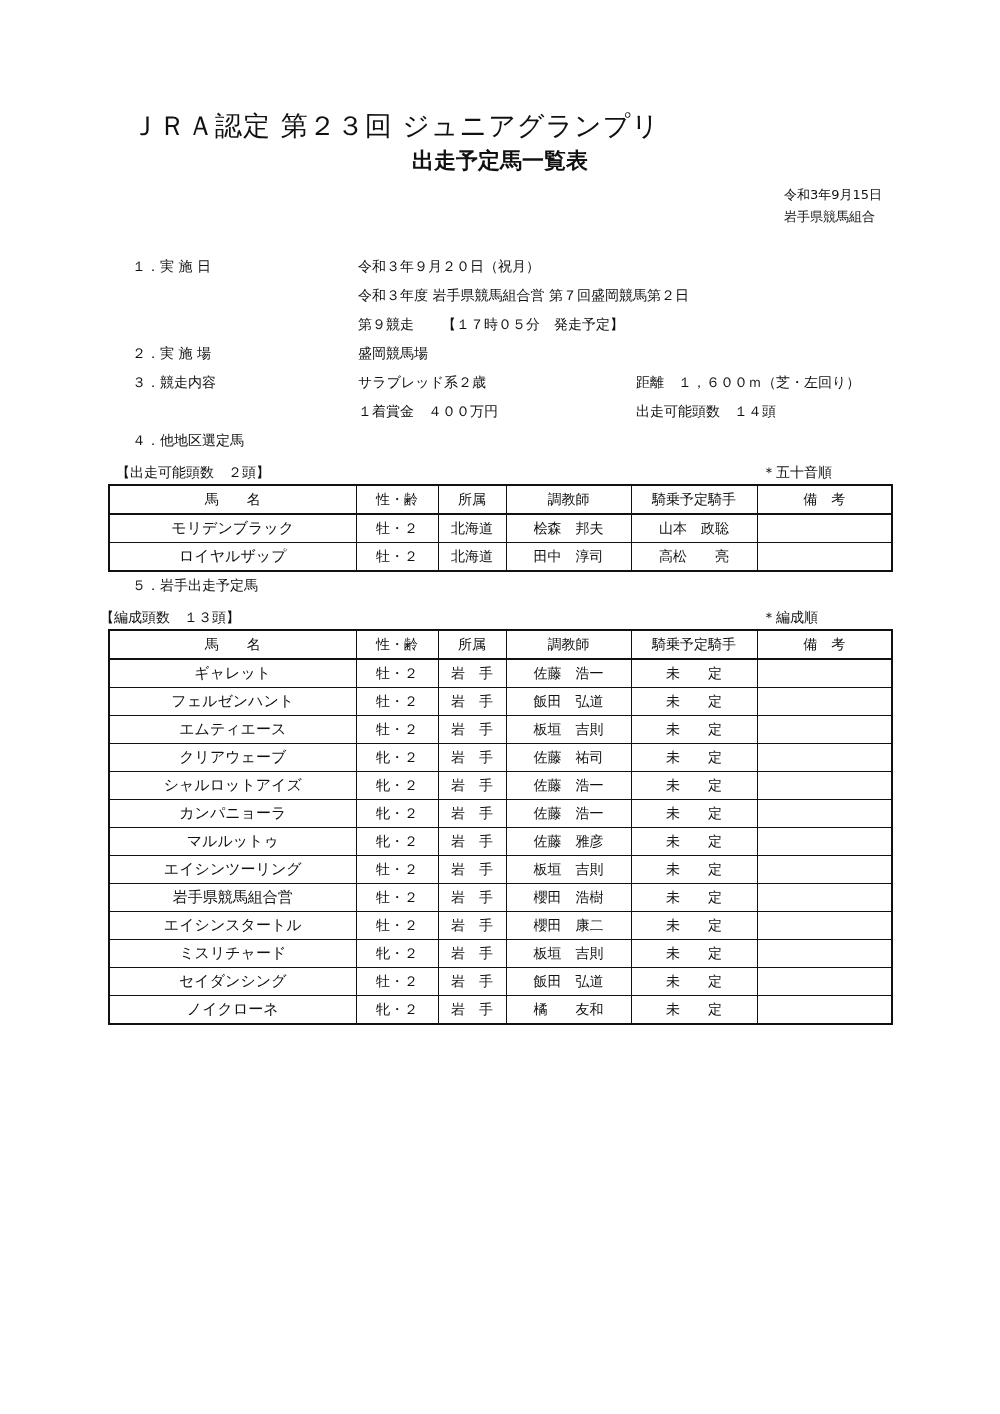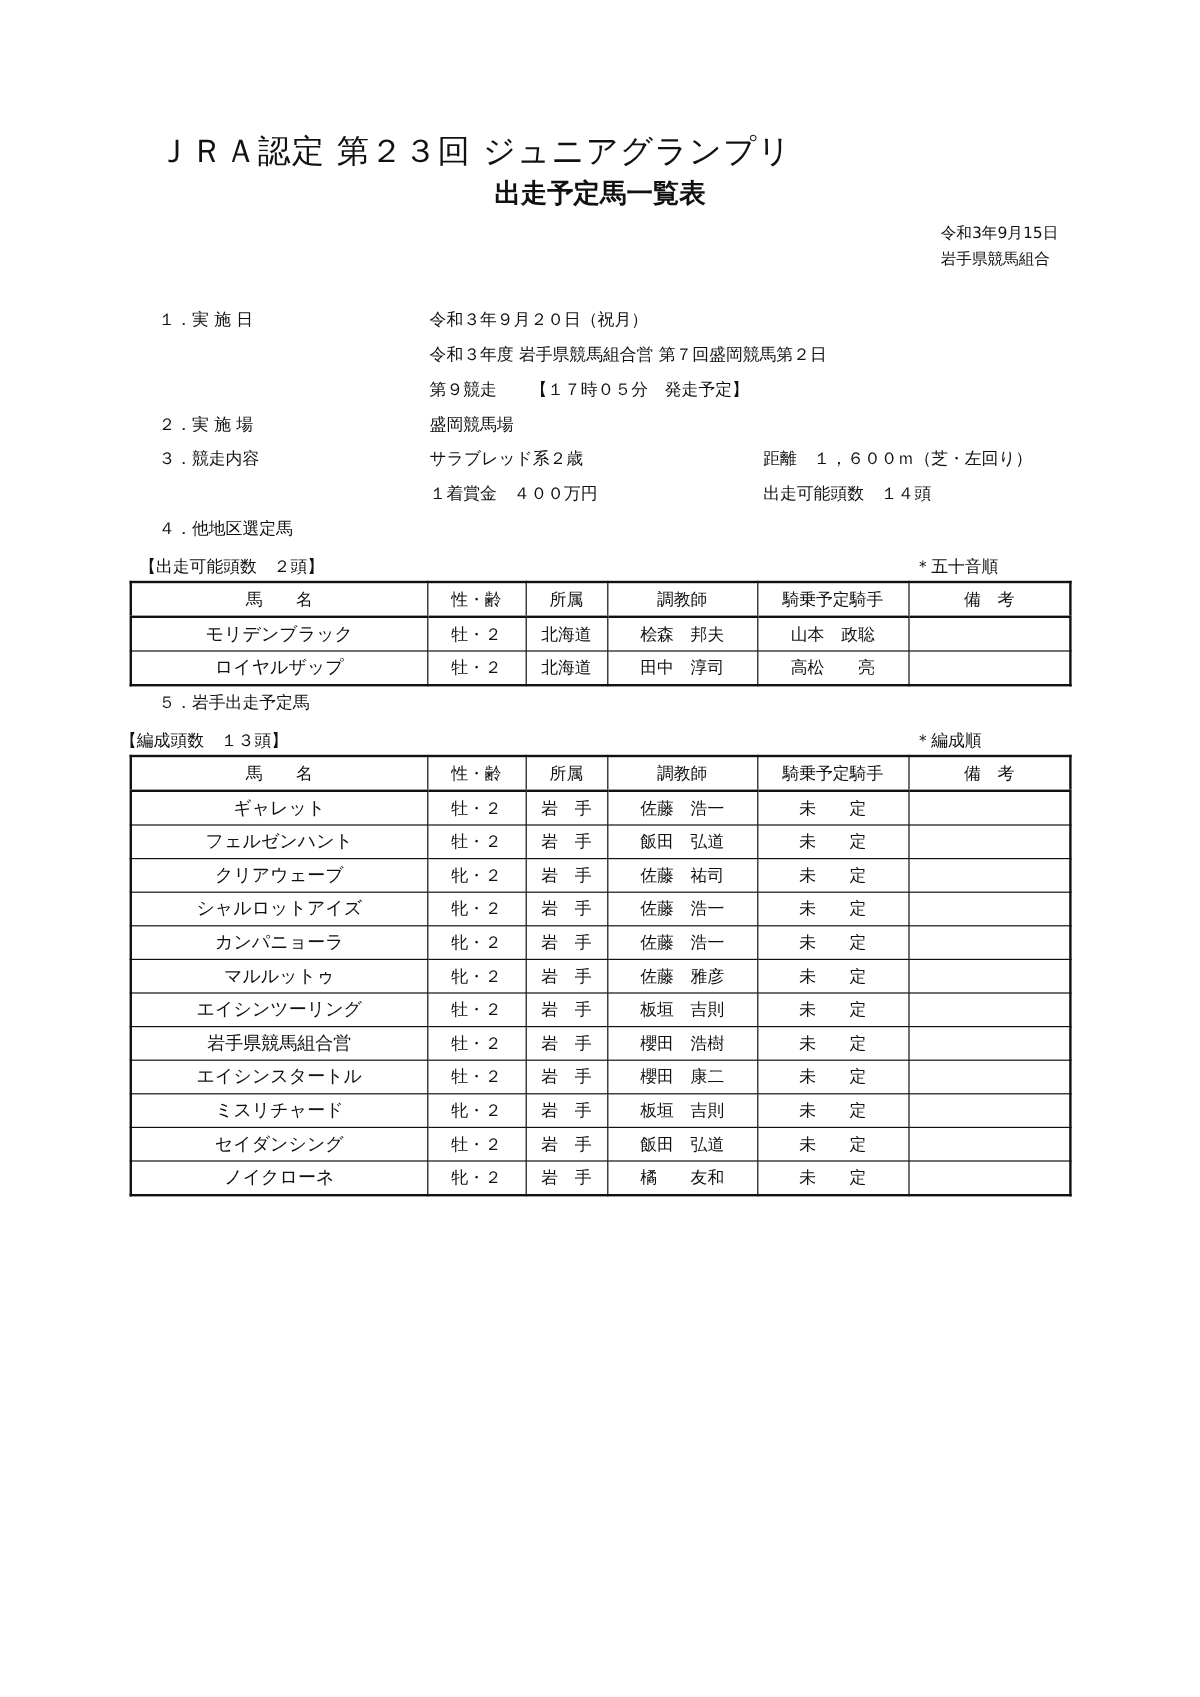--- a/index.html
+++ b/index.html
@@ -143,20 +143,28 @@
       </tr>
       <tr>
         <td class="horse">フェルゼンハント</td>
         <td>牡・２</td>
         <td>岩　手</td>
         <td class="trainer">飯田　弘道</td>
         <td class="jockey">未　　定</td>
         <td></td>
       </tr>
       <tr>
+        <td class="horse">エムティエース</td>
+        <td>牡・２</td>
+        <td>岩　手</td>
+        <td class="trainer">板垣　吉則</td>
+        <td class="jockey">未　　定</td>
+        <td></td>
+      </tr>
+      <tr>
         <td class="horse">クリアウェーブ</td>
         <td>牝・２</td>
         <td>岩　手</td>
         <td class="trainer">佐藤　祐司</td>
         <td class="jockey">未　　定</td>
         <td></td>
       </tr>
       <tr>
         <td class="horse">シャルロットアイズ</td>
         <td>牝・２</td>

